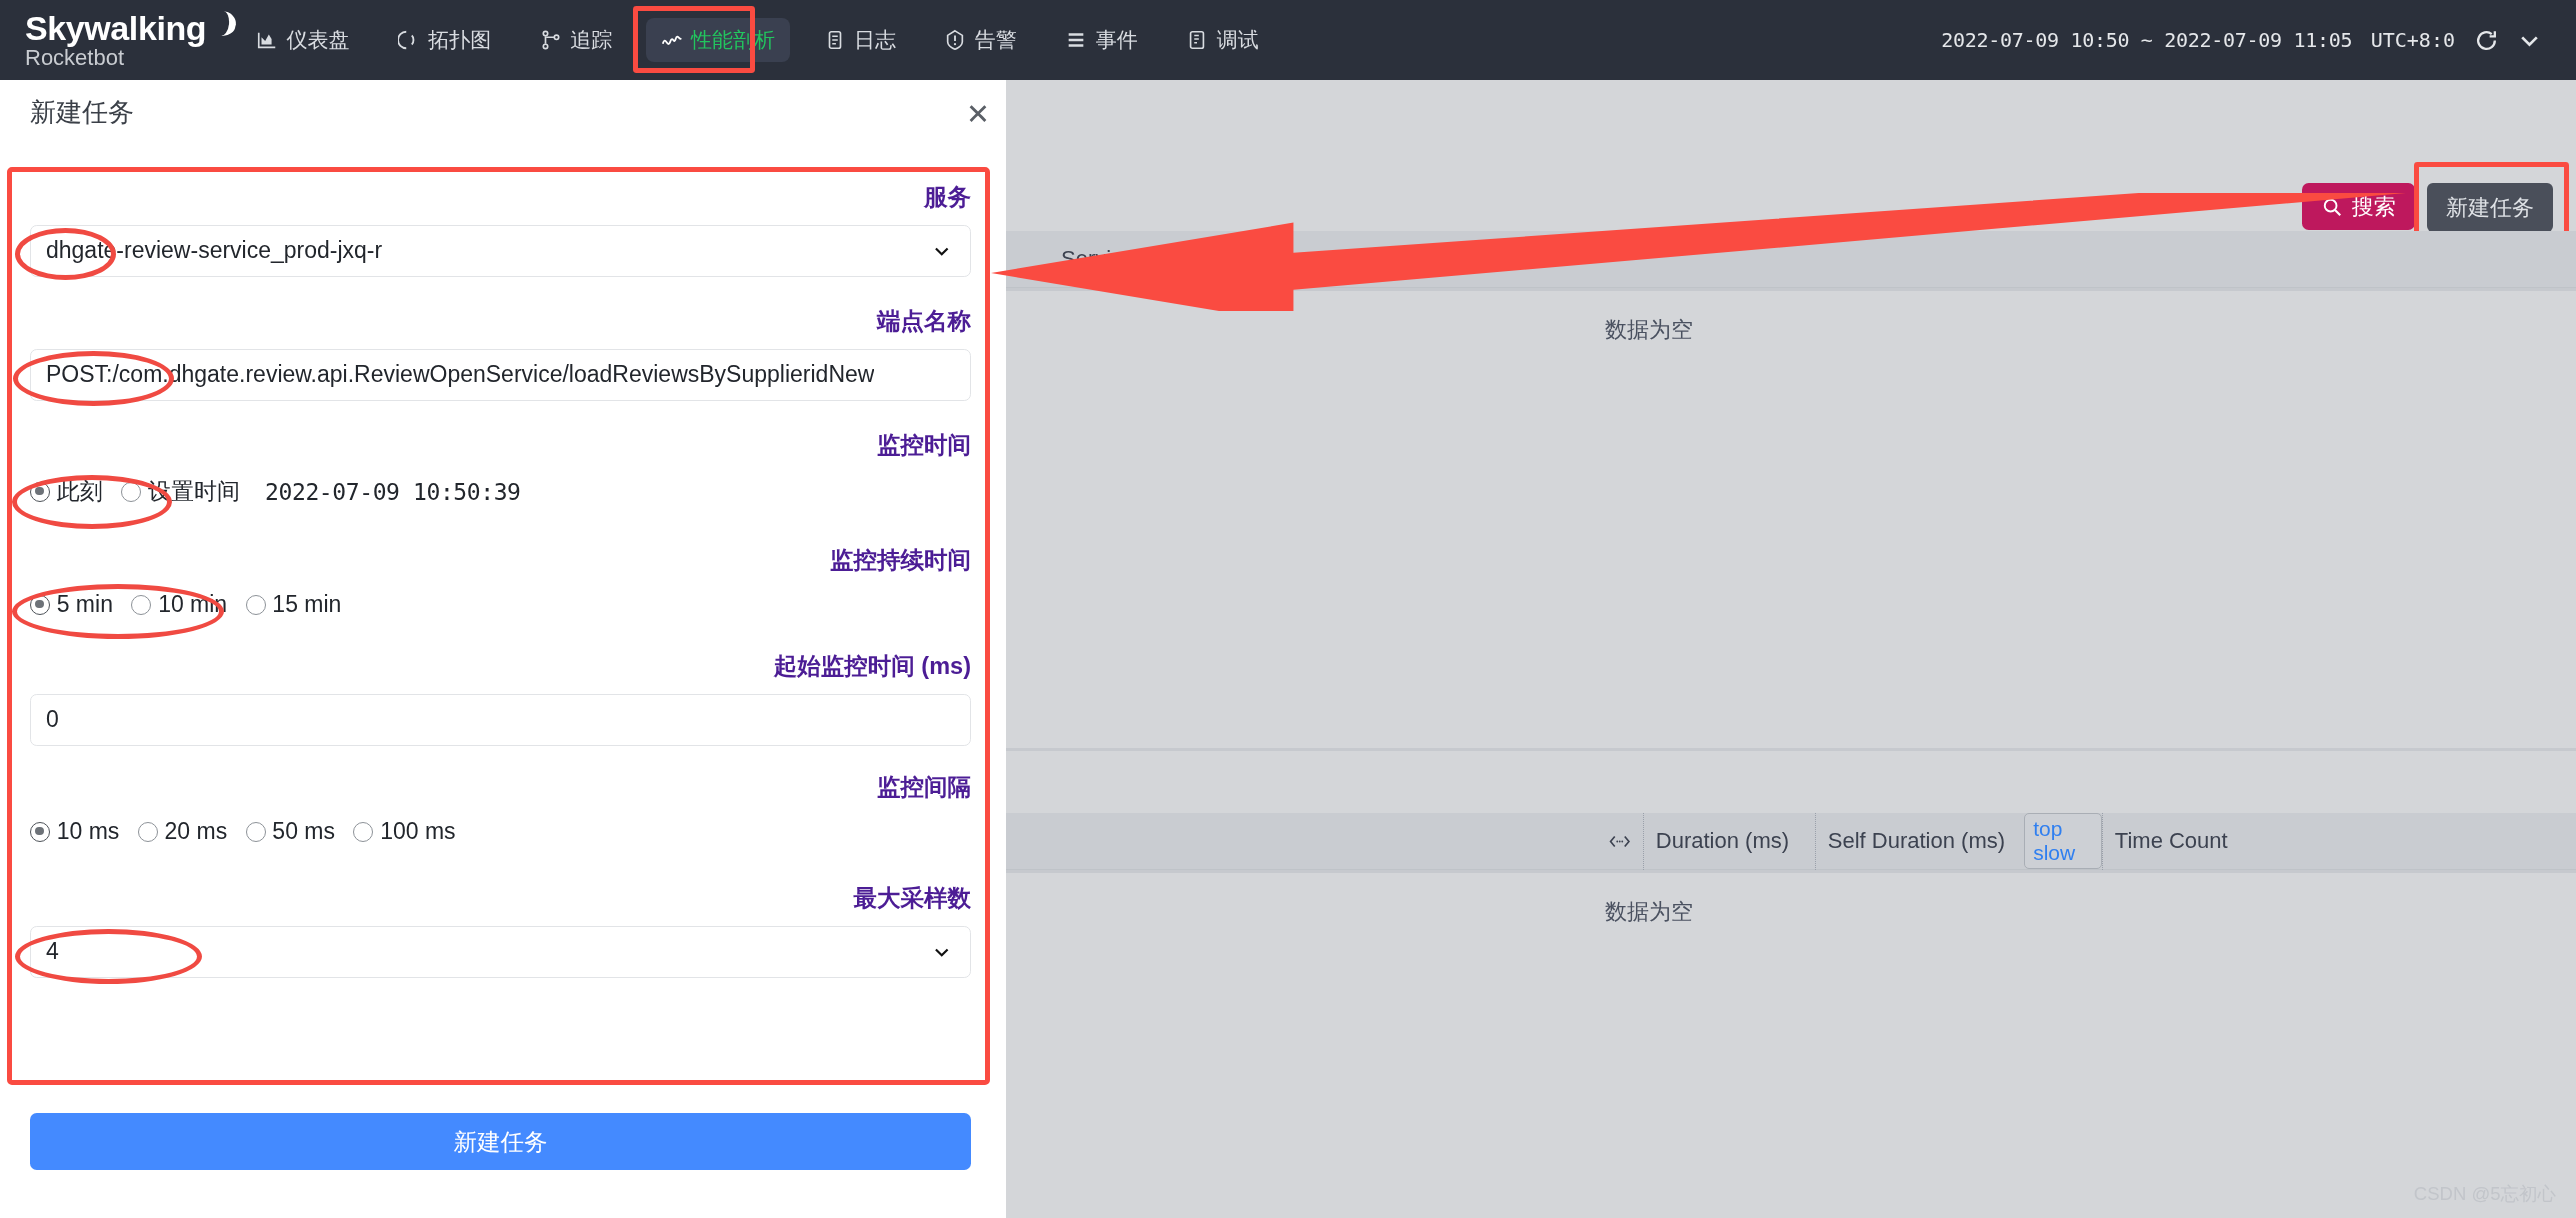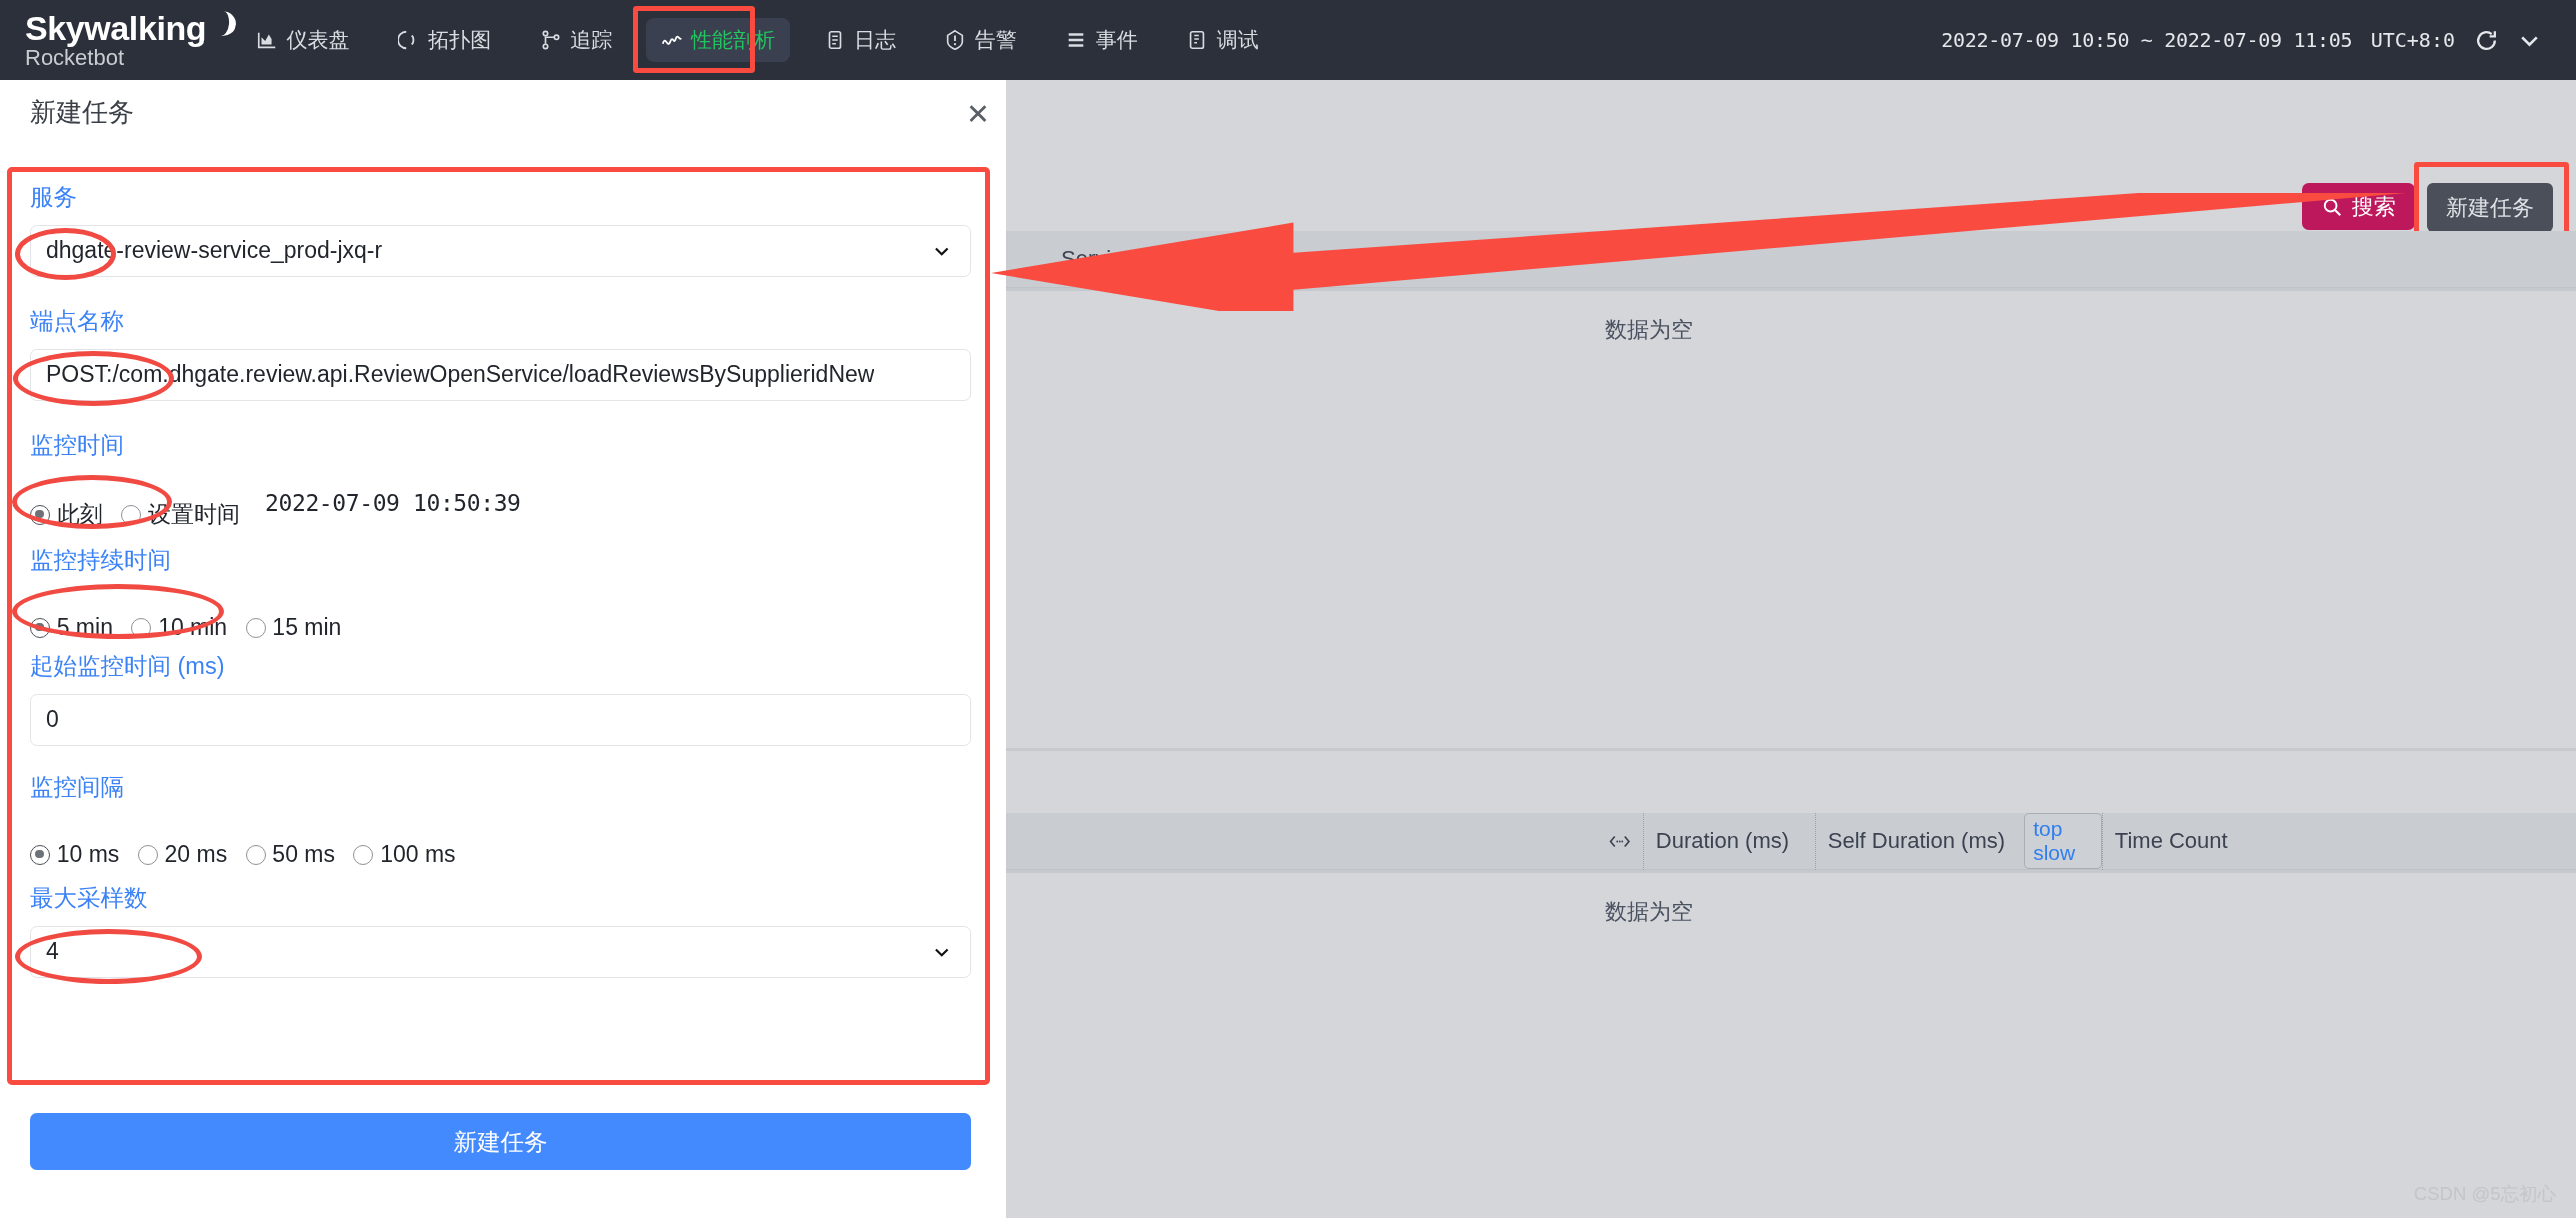--- a/index.html
+++ b/index.html
@@ -134,34 +134,34 @@
     position: absolute; left: 30px; top: 15px;
     font-size: 26px; color: #3b4048;
   }
   .m-close {
     position: absolute; left: 962px; top: 18.5px;
     width: 32px; height: 32px; color: #5a5f66;
     font-size: 28.6px; line-height: 28.6px; font-weight: 700;
     display: flex; align-items: center; justify-content: center;
   }
   .fgroup { position: absolute; left: 30px; width: 941px; }
-  .flabel { font-size: 23.5px; font-weight: 400; color: #3b82f6; display: block; }
+  .flabel { font-size: 23.5px; font-weight: 700; color: #4c1d95; display: block; text-align: right; }
   .finput {
     margin-top: 11.8px;
     width: 941px; height: 52px;
     border: 1.7px solid #e2e4e7; border-radius: 6.7px;
     background: #fff; color: #22262c; font-size: 23px;
     display: flex; align-items: center; padding: 0 15px;
     position: relative;
   }
   .finput .chev { position: absolute; right: 17px; top: 15px; }
   .radiorow { margin-top: 15px; display: flex; align-items: center; gap: 0; }
   .radio {
     display: flex; align-items: center; gap: 6.7px;
-    font-size: 23px; color: #22262c; margin-right: 18.5px; white-space: nowrap; margin-top: 23px;
+    font-size: 23px; color: #22262c; margin-right: 18.5px; white-space: nowrap;
   }
   .rdot {
     width: 20px; height: 20px; border-radius: 50%;
     border: 1.7px solid #8d9298; background: #fff; flex: none;
     position: relative;
   }
   .rdot.on { border-color: #4d5258; }
   .rdot.on::after {
     content: ""; position: absolute; left: 4.2px; top: 4.2px;
     width: 8.4px; height: 8.4px; border-radius: 50%; background: #6d7278;

